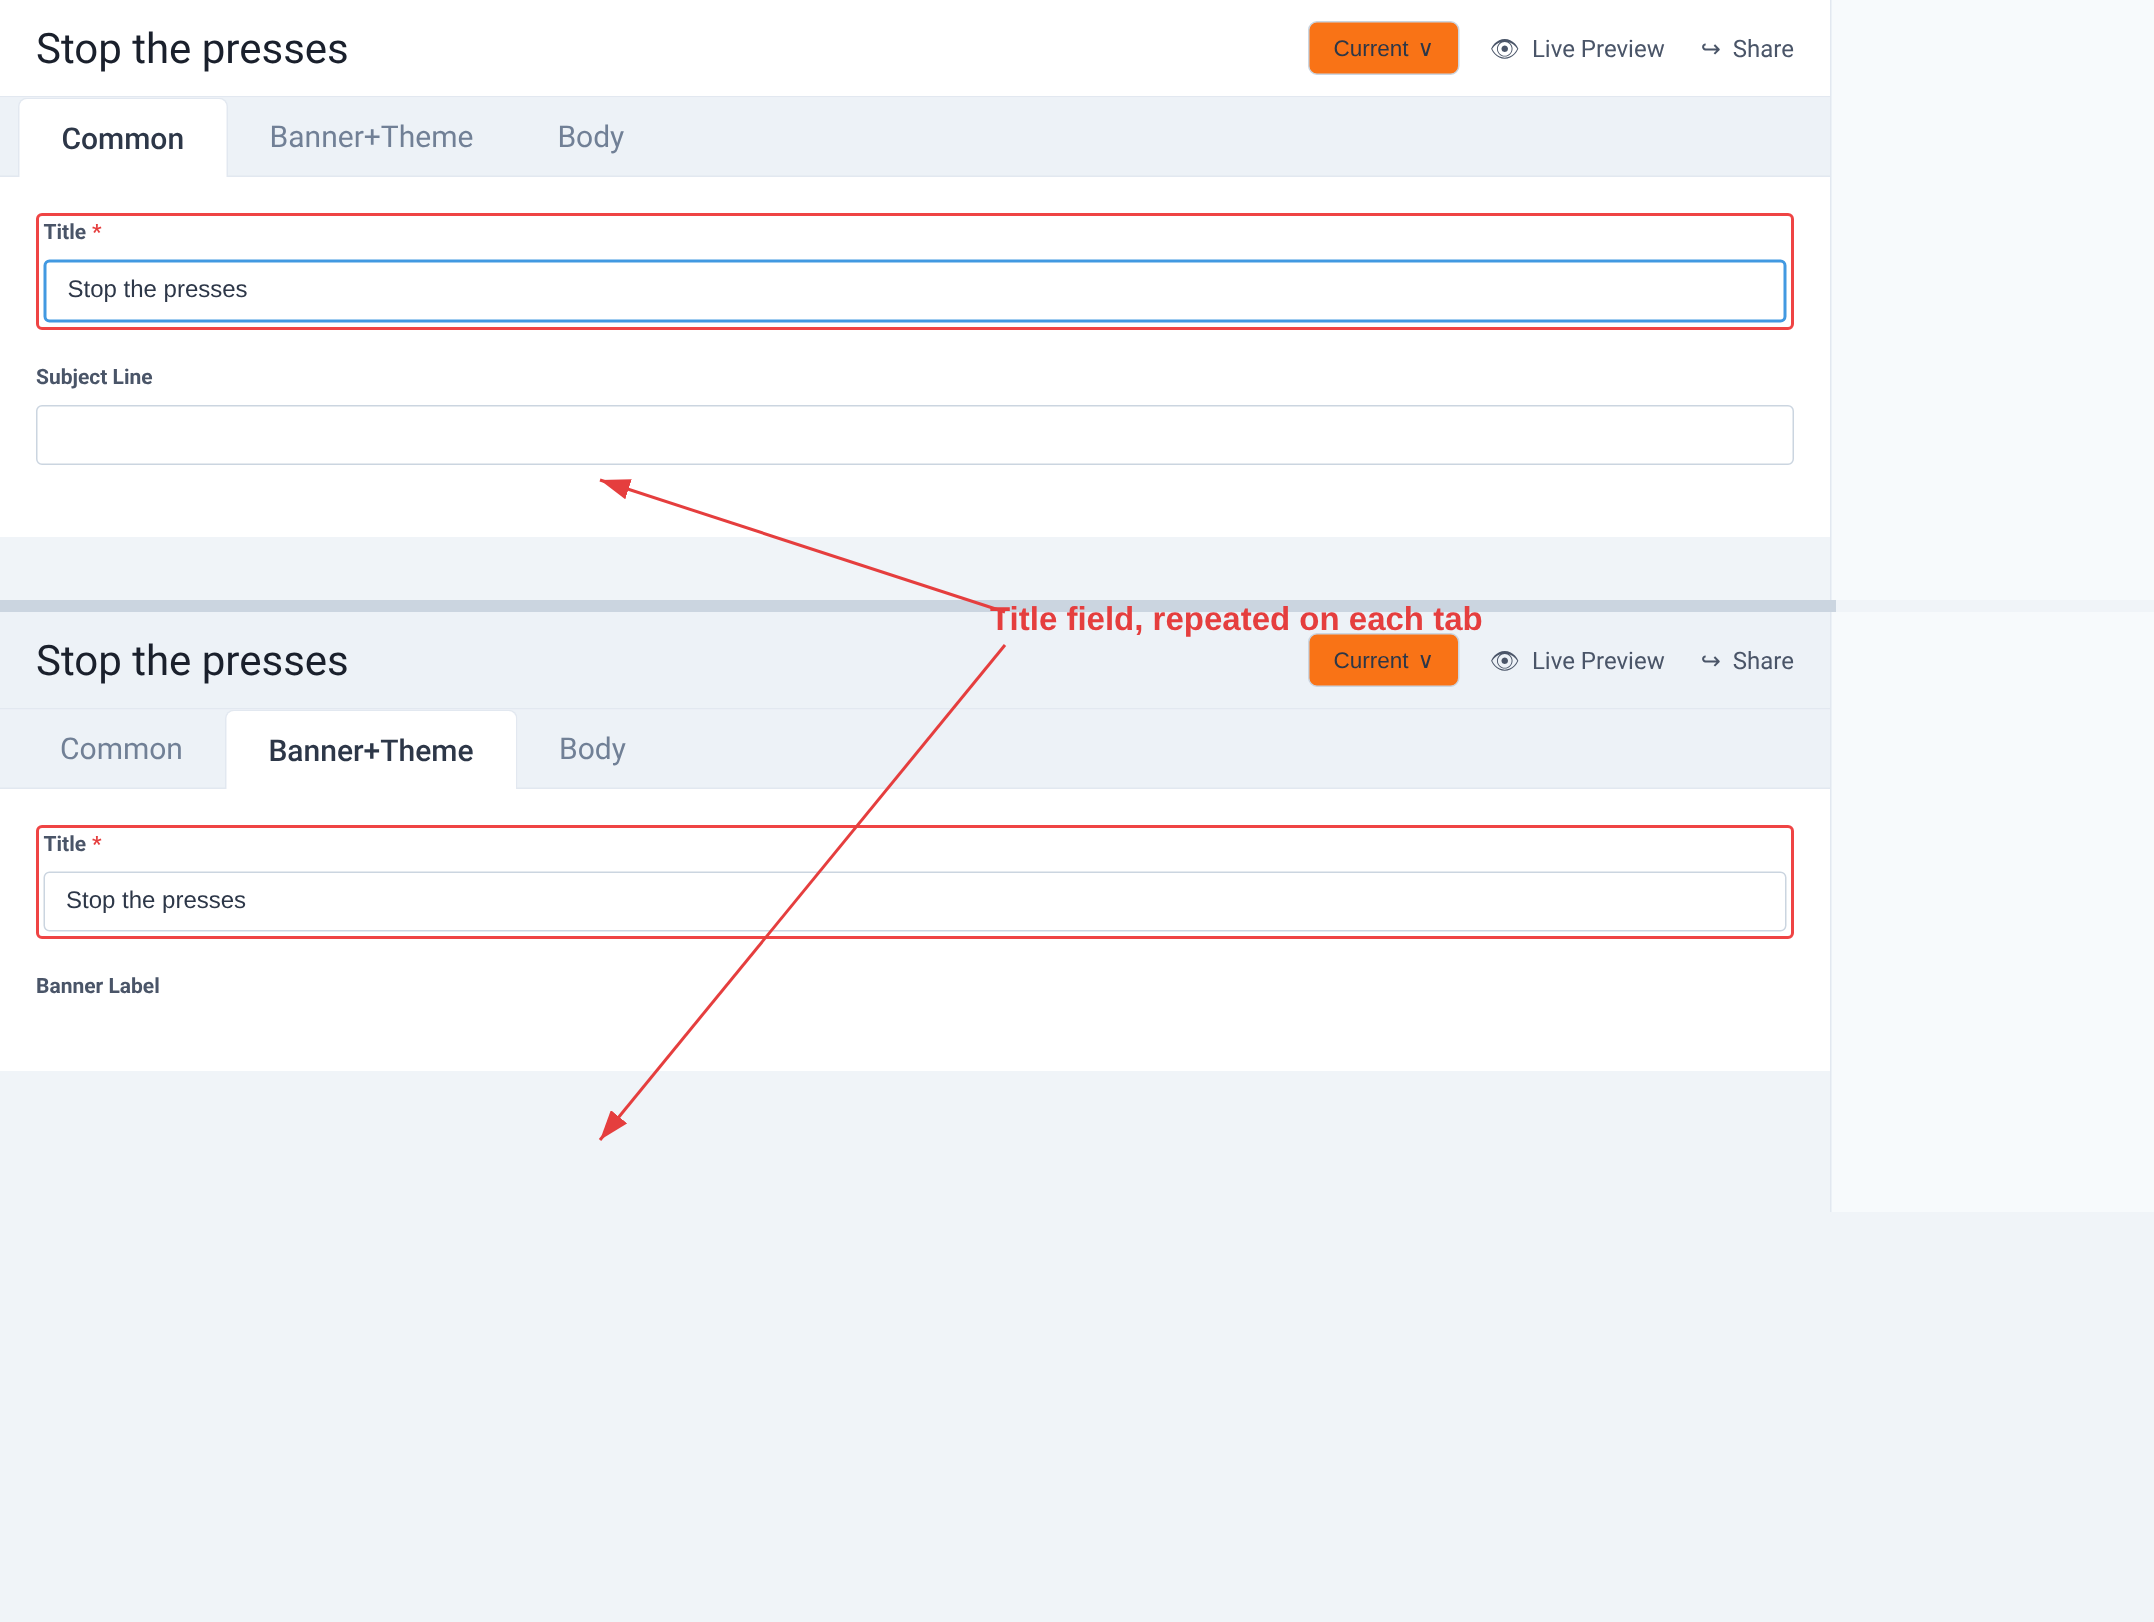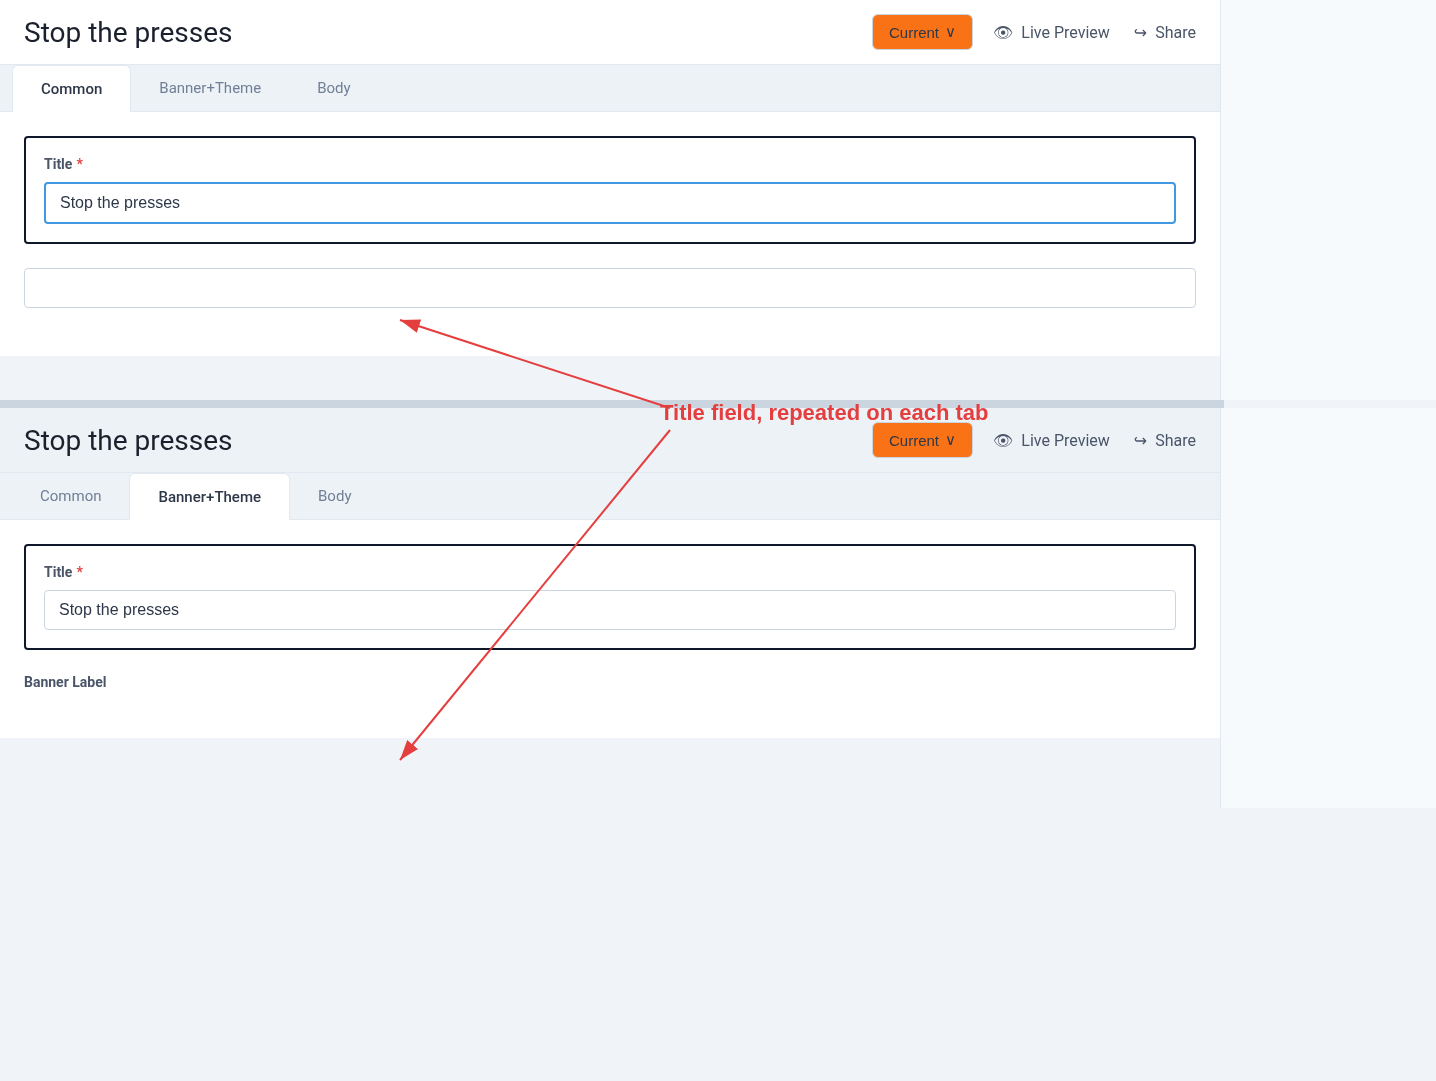--- a/index.html
+++ b/index.html
@@ -70,21 +70,21 @@
     
     .tabs {
       display: flex;
       background: #edf2f7;
       border-bottom: 1px solid #e2e8f0;
       padding: 0 0 0 12px;
     }
 
     .tab {
       padding: 14px 28px;
-      font-size: 15px;
+      font-size: 20px;
       color: #718096;
       cursor: pointer;
       border-radius: 6px 6px 0 0;
       position: relative;
     }
 
     .tab.active {
       background: #fff;
       color: #2d3748;
       font-weight: 500;
@@ -122,23 +122,23 @@
       color: #2d3748;
       outline: none;
     }
 
     .field-input.focused {
       border: 2px solid #4299e1;
     }
 
     
     .title-section-box {
-      border: 2px solid #0f172a;
+      border: 2px solid #ef4444;
       border-radius: 4px;
-      padding: 18px;
+      padding: 3px;
       margin-bottom: 24px;
     }
 
     
     .panel-divider {
       height: 8px;
       background: #cbd5e0;
       width: 100%;
     }
 
@@ -226,20 +226,23 @@
 
         <div class="title-section-box">
           <div class="field-label">
             <span>Title</span>
             <span class="required-star">*</span>
           </div>
           <input class="field-input focused" type="text" value="Stop the presses" style="">
         </div>
 
         <div class="field-group">
+          <div class="field-label">
+            <span>Subject Line</span>
+          </div>
           <input class="field-input" type="text" value="" style="">
         </div>
       </div>
     </div>
 
     <div class="sidebar-right" style="min-height: 400px;">
     </div>
   </div>
 
   <div class="panel-divider"></div>

